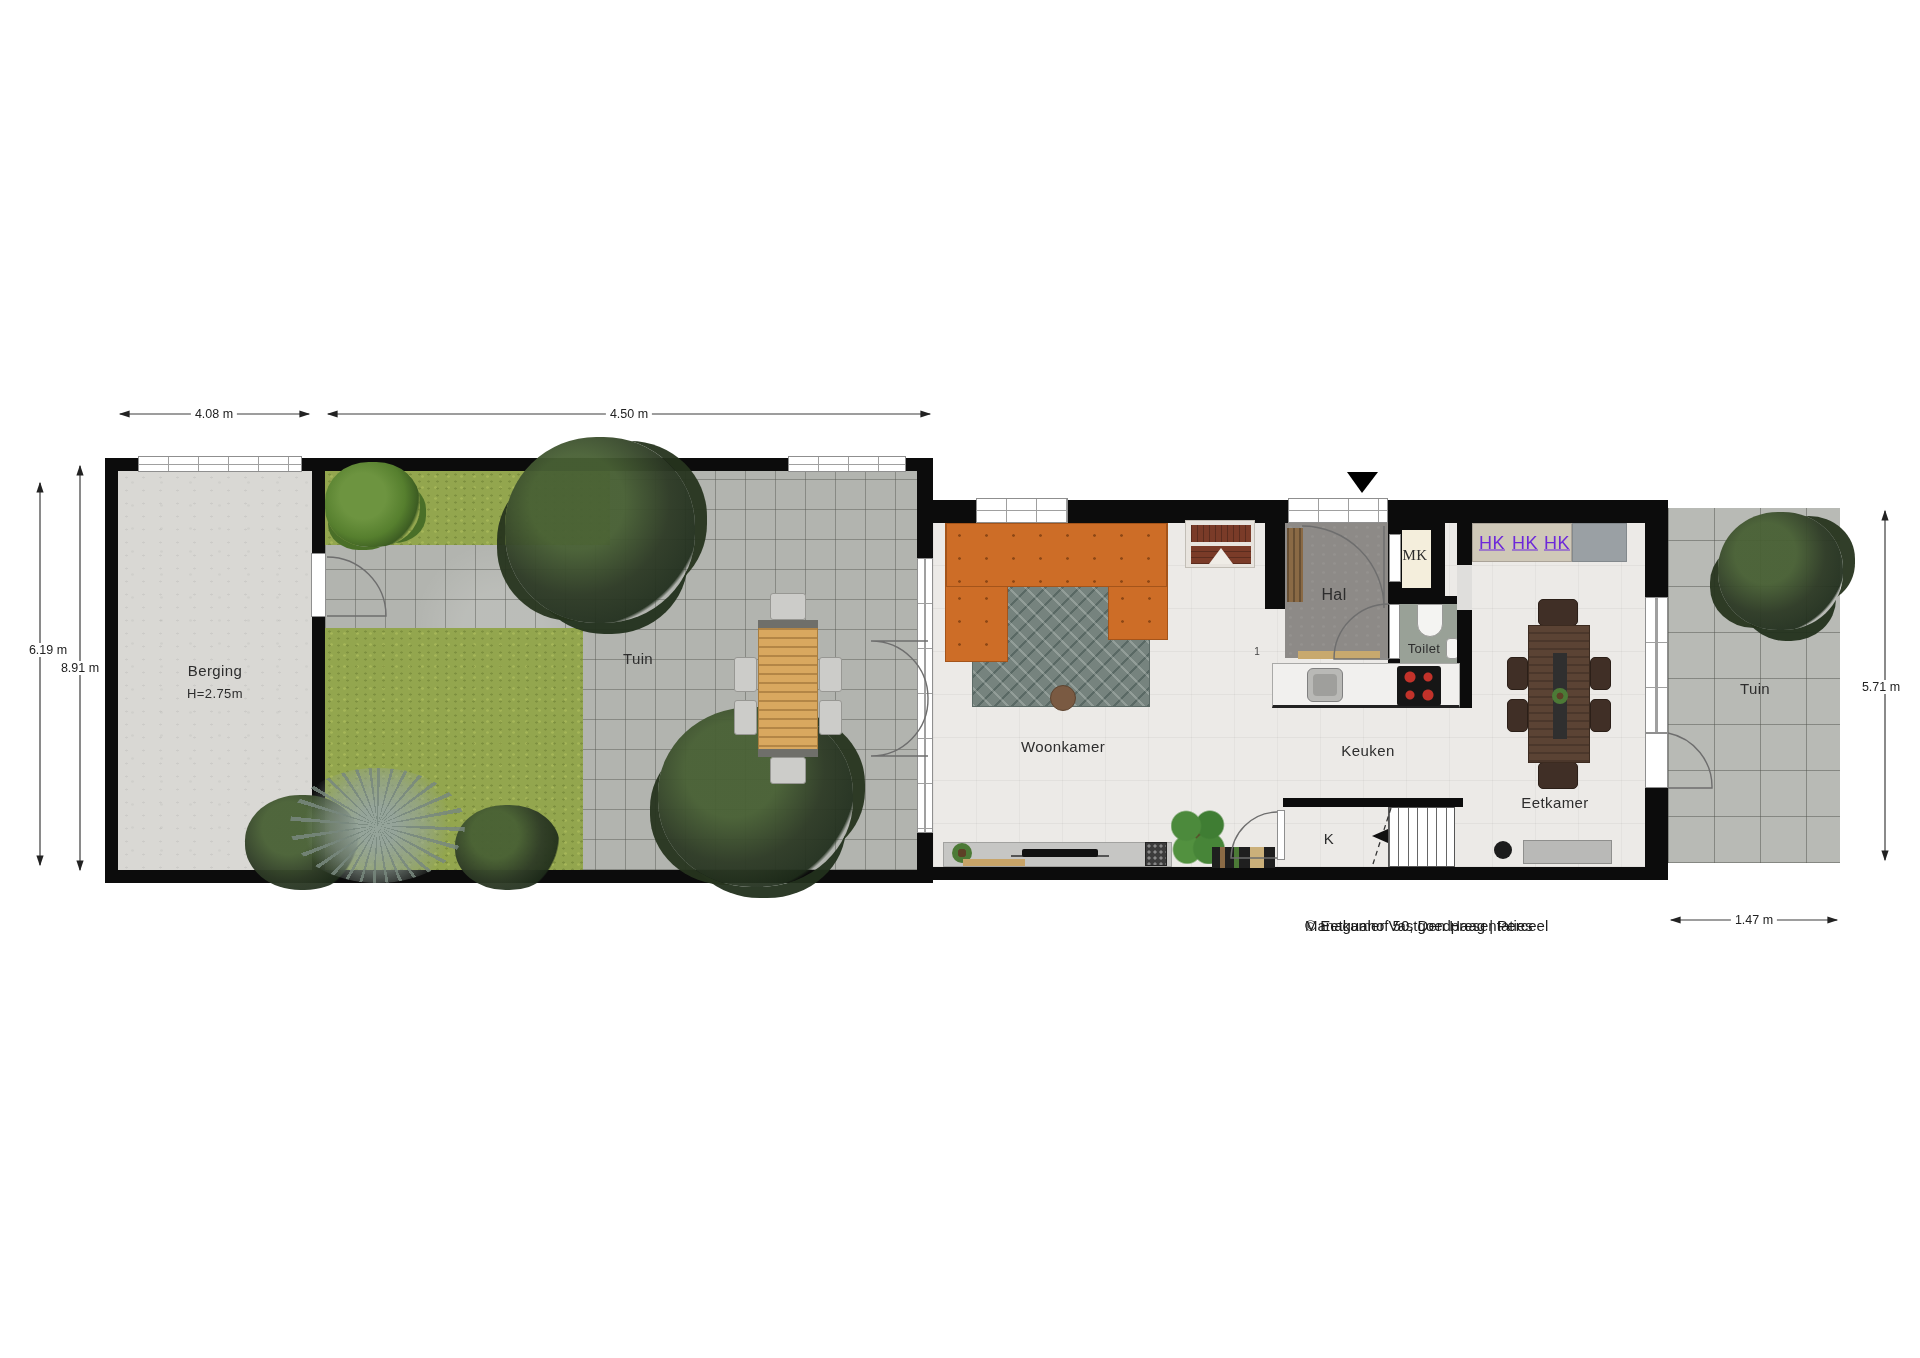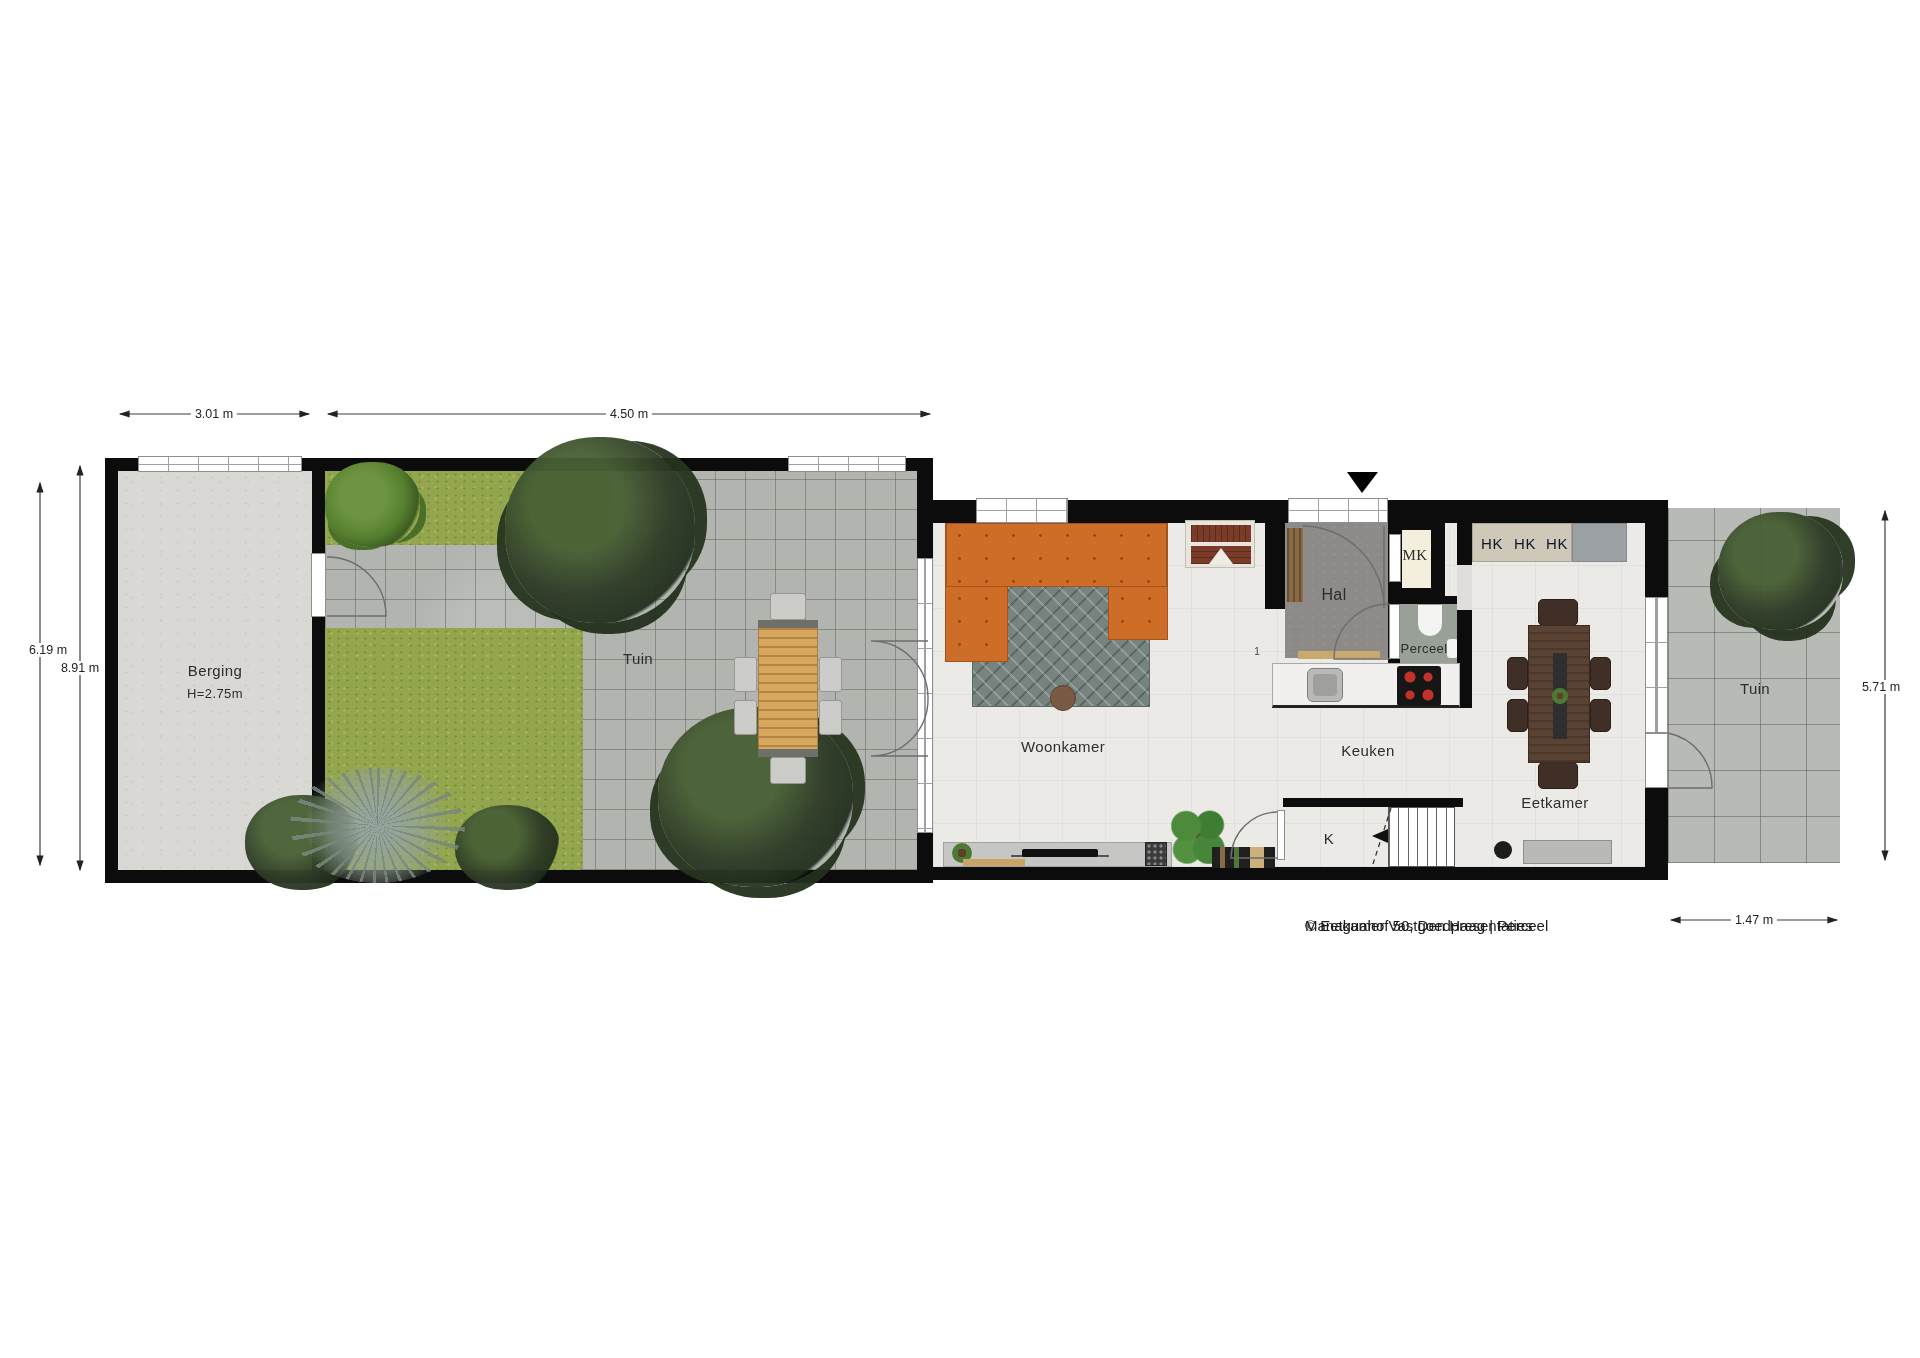--- a/index.html
+++ b/index.html
@@ -76,21 +76,21 @@
     border:1px solid #a87d3e;}
   .etable{background:var(--wood_dark,#5b4334);
     background-image:repeating-linear-gradient(0deg,rgba(0,0,0,.18) 0 2px,transparent 2px 8px);
     border:1px solid #3c2b20;}
   .counter{background:#f1f0ee;border:1px solid #a9a9a7;border-bottom:3px solid #222;}
   .console{background:#c6c6c4;border:1px solid #a2a2a0;}
   
   .lbl{transform:translate(-50%,-50%);font-size:15px;color:#2d2d2d;white-space:nowrap;letter-spacing:.4px;}
   .sm{font-size:13px;}
   .dim{transform:translate(-50%,-50%);font-size:12.5px;color:#222;background:#fff;padding:0 4px;white-space:nowrap;}
-  .hk{transform:translate(-50%,-50%);font-size:15px;color:#0f172a;letter-spacing:.5px;}
+  .hk{transform:translate(-50%,-50%);font-size:18px;color:#6d28d9;letter-spacing:.5px;text-decoration:underline;}
   .caption{transform:translateX(-50%);text-align:center;font-size:15px;color:#1c1c1c;line-height:18px;white-space:nowrap;}
   .tiny{transform:translate(-50%,-50%);font-size:10px;color:#444;}
   svg.anno{left:0;top:0;}
 </style>
 </head>
 <body>
 
 <div id="plan">
 
   <div class="wall" style="left:105px;top:458px;width:828px;height:425px;"></div>
@@ -222,34 +222,34 @@
       <path d="M 1277 812 A 47 47 0 0 0 1231 858 L 1277 858"></path>
       <path d="M 1668 733 A 55 55 0 0 1 1712 788 L 1668 788"></path>
     </g>
     <g>
       <path d="M 1391 808 L 1373 864" stroke="#333" stroke-width="1.3" stroke-dasharray="5 4" fill="none"></path>
       <path d="M 1372 836 L 1388 829 L 1388 843 Z" fill="#111"></path>
       <path d="M 1347 472 L 1378 472 L 1362 493 Z" fill="#000"></path>
     </g>
   </svg>
 
-  <div class="dim" style="left:214px;top:414px;">3.01 m</div>
+  <div class="dim" style="left:214px;top:414px;">4.08 m</div>
   <div class="dim" style="left:629px;top:414px;">4.50 m</div>
   <div class="dim" style="left:40px;top:650px;margin-left:8px;">6.19 m</div>
   <div class="dim" style="left:80px;top:668px;">8.91 m</div>
   <div class="dim" style="left:1881px;top:687px;">5.71 m</div>
   <div class="dim" style="left:1754px;top:920px;">1.47 m</div>
 
   <div class="lbl" style="left:215px;top:670px;">Berging</div>
   <div class="lbl sm" style="left:215px;top:693px;">H=2.75m</div>
   <div class="lbl" style="left:638px;top:658px;">Tuin</div>
   <div class="lbl" style="left:1063px;top:746px;">Woonkamer</div>
   <div class="lbl" style="left:1334px;top:595px;font-size:16px;">Hal</div>
   <div class="lbl" style="left:1415px;top:555px;font-family:Liberation Serif, serif;">MK</div>
-  <div class="lbl sm" style="left:1424px;top:648px;">Perceel</div>
+  <div class="lbl sm" style="left:1424px;top:648px;">Toilet</div>
   <div class="lbl" style="left:1368px;top:750px;">Keuken</div>
   <div class="lbl" style="left:1555px;top:802px;">Eetkamer</div>
   <div class="lbl" style="left:1329px;top:838px;">K</div>
   <div class="lbl" style="left:1755px;top:688px;">Tuin</div>
   <div class="hk" style="left:1492px;top:543px;">HK</div>
   <div class="hk" style="left:1525px;top:543px;">HK</div>
   <div class="hk" style="left:1557px;top:543px;">HK</div>
   <div class="tiny" style="left:1257px;top:651px;">1</div>
 
   <div class="caption" style="left:1305px;top:917px;">

